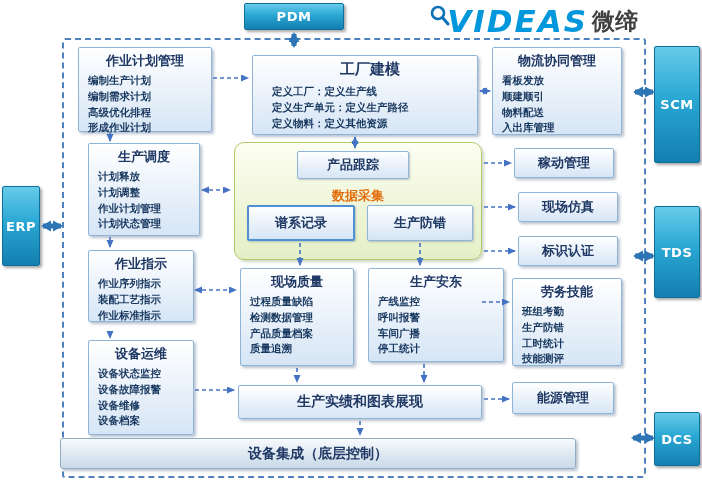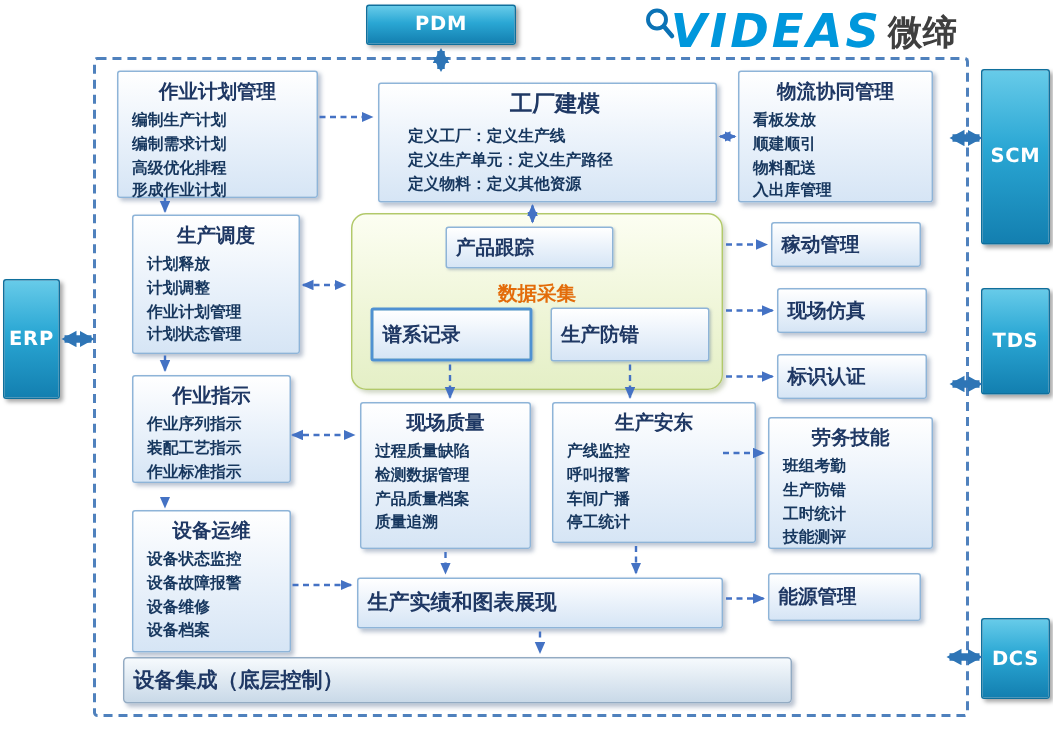--- a/index.html
+++ b/index.html
@@ -9,21 +9,21 @@
 
   .main-frame { position:absolute; left:62px; top:38px; width:584px; height:440px;
     border:2px dashed #4f81bd; background:#ffffff; border-radius:3px; }
 
   .module { position:absolute; background:linear-gradient(180deg,#ffffff 0%,#ecf3fb 45%,#d6e5f5 100%);
     border:1px solid #8eb4d8; border-radius:2px; box-shadow:2px 2px 3px rgba(100,120,150,.45);
     padding:4px 6px; }
   .module .t { font-weight:bold; font-size:13px; color:#1f3864; text-align:center; margin-bottom:3px; white-space:nowrap; }
   .module .it { font-size:10.5px; font-weight:700; color:#17375e; line-height:1.5; padding-left:3px; white-space:nowrap; }
 
-  .one { display:flex; align-items:center; }
+  .one { display:flex; align-items:center; justify-content:center; }
   .one .t { margin:0; }
 
   .big-title .t { font-size:15px; margin-bottom:5px; }
   .bar .t { font-size:14px; }
 
   .integration { background:linear-gradient(180deg,#f6fafd 0%,#dfe9f2 50%,#c9d9e8 100%); border:1px solid #93abc3; border-radius:3px; }
 
   .ext-box { position:absolute; display:flex; align-items:center; justify-content:center;
     background:linear-gradient(180deg,#67cbe9 0%,#2aa7d4 45%,#137fb0 100%);
     border:1px solid #0f6f9c; border-radius:2px; color:#ffffff; font-weight:bold; font-size:13px;
@@ -64,21 +64,21 @@
 
   <div class="ext-box" style="left:244px;top:3px;width:100px;height:27px">
       <span>PDM</span>
     </div>
   <div class="ext-box" style="left:2px;top:186px;width:38px;height:80px">
       <span>ERP</span>
     </div>
   <div class="ext-box" style="left:654px;top:46px;width:46px;height:117px">
       <span>SCM</span>
     </div>
-  <div class="ext-box" style="left:654px;top:192px;width:46px;height:71px">
+  <div class="ext-box" style="left:654px;top:206px;width:46px;height:92px">
       <span>TDS</span>
     </div>
   <div class="ext-box" style="left:654px;top:412px;width:46px;height:54px">
       <span>DCS</span>
     </div>
 
   <div class="module" style="left:78px;top:47px;width:134px;height:85px">
     <div class="t">作业计划管理</div>
     <div class="it">编制生产计划</div>
     <div class="it">编制需求计划</div>
@@ -142,21 +142,21 @@
     <div class="it">产线监控</div>
     <div class="it">呼叫报警</div>
     <div class="it">车间广播</div>
     <div class="it">停工统计</div>
   </div>
 
   <div class="module one bar" style="left:238px;top:385px;width:244px;height:34px">
     <div class="t">生产实绩和图表展现</div>
   </div>
 
-  <div class="module one bar integration" style="left:82px;top:438px;width:446px;height:31px">
+  <div class="module one bar integration" style="left:60px;top:438px;width:516px;height:31px">
     <div class="t">设备集成（底层控制）</div>
   </div>
 
   <div class="module" style="left:492px;top:47px;width:130px;height:88px">
     <div class="t">物流协同管理</div>
     <div class="it">看板发放</div>
     <div class="it">顺建顺引</div>
     <div class="it">物料配送</div>
     <div class="it">入出库管理</div>
   </div>

